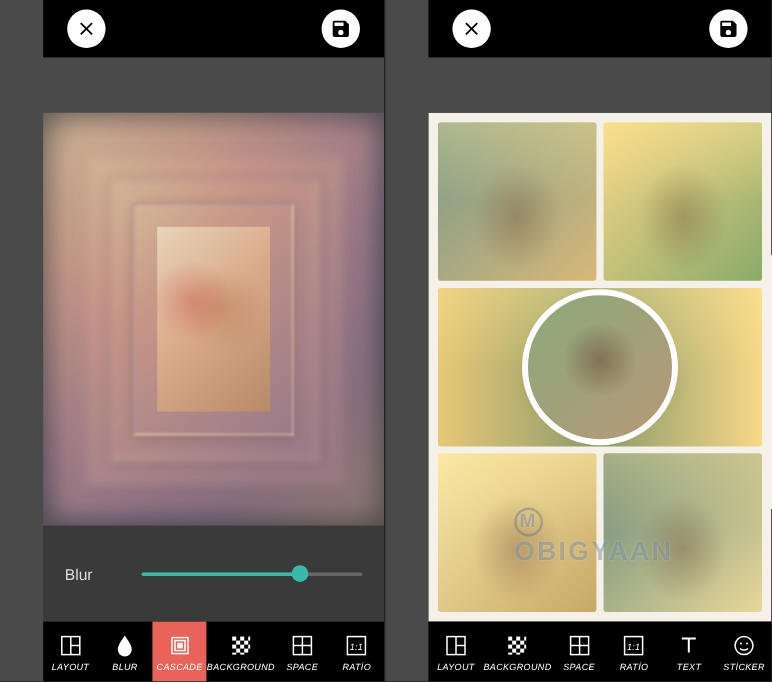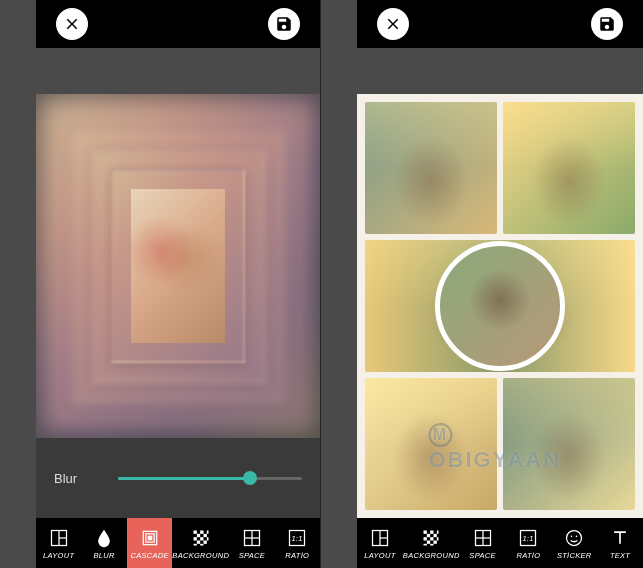--- a/index.html
+++ b/index.html
@@ -410,30 +410,30 @@
           <svg viewBox="0 0 24 24">
             <rect x="3" y="3" width="18" height="18"></rect>
             <text x="12" y="16" font-size="9" text-anchor="middle" fill="#fff" stroke="none">1:1</text>
           </svg>
         </div>
       <span>RATİO</span>
     </div>
     <div class="tool-btn">
       <div class="tool-icon">
           <svg viewBox="0 0 24 24">
+            <path d="M5 5 h14 M12 5 v14" stroke-width="2"></path>
+          </svg>
+        </div>
+      <span>TEXT</span>
+    </div>
+    <div class="tool-btn">
+      <div class="tool-icon">
+          <svg viewBox="0 0 24 24">
             <circle cx="12" cy="12" r="9"></circle>
             <circle cx="9" cy="10" r="1" fill="#fff" stroke="none"></circle>
             <circle cx="15" cy="10" r="1" fill="#fff" stroke="none"></circle>
             <path d="M8 15 q4 3 8 0"></path>
           </svg>
         </div>
       <span>STİCKER</span>
     </div>
-    <div class="tool-btn">
-      <div class="tool-icon">
-          <svg viewBox="0 0 24 24">
-            <path d="M5 5 h14 M12 5 v14" stroke-width="2"></path>
-          </svg>
-        </div>
-      <span>TEXT</span>
-    </div>
   </div>
 </div>
 
 </body></html>

